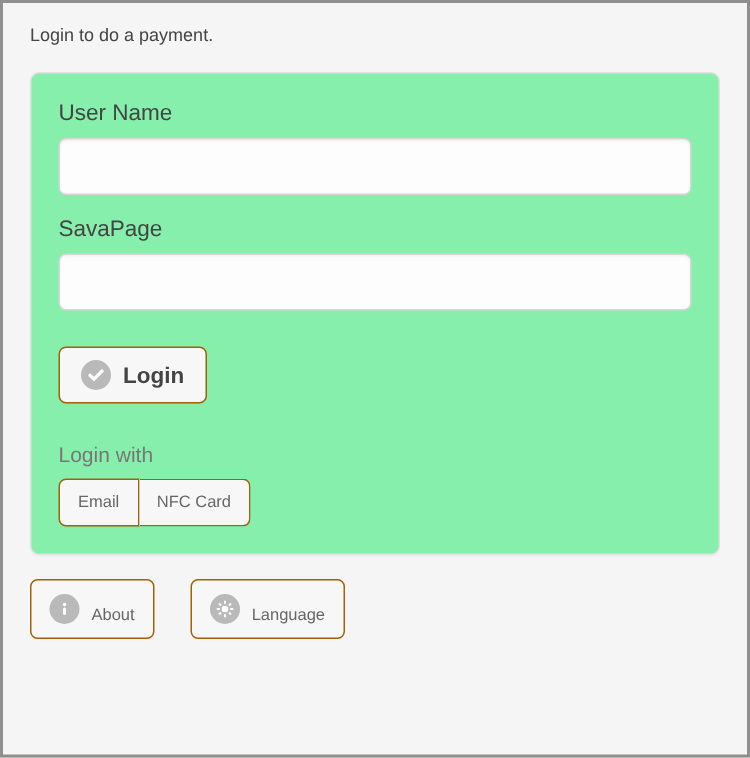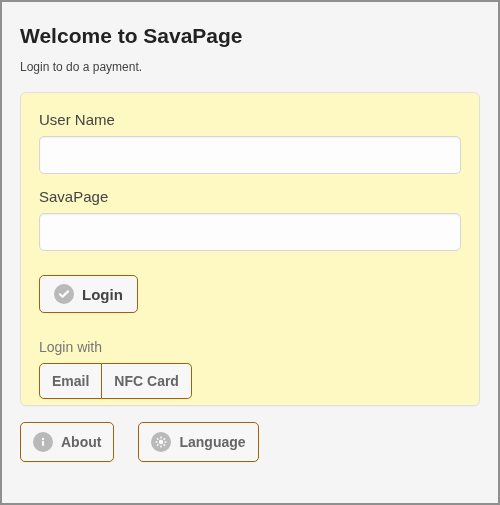--- a/index.html
+++ b/index.html
@@ -18,24 +18,24 @@
     font-weight: 700;
     margin: 8px 0 12px 0;
     color: #222;
   }
   .subtitle {
     font-size: 12px;
     color: #444;
     margin: 0 0 18px 0;
   }
   .card {
-    background: #fef9c3;
+    background: #86efac;
     border: 1px solid #e0e0e0;
     border-radius: 6px;
-    padding: 14px 18px 6px 18px;
+    padding: 14px 18px 18px 18px;
     box-shadow: 0 1px 1px rgba(0,0,0,0.03);
   }
   .field-label {
     font-size: 15px;
     color: #444;
     margin: 4px 0 8px 0;
   }
   .text-input {
     width: 100%;
     height: 38px;
@@ -54,42 +54,41 @@
     background: #f7f7f7;
     border: 1px solid #a16207;
     border-radius: 5px;
     padding: 8px 14px;
     font-size: 15px;
     font-weight: 700;
     color: #444;
     cursor: pointer;
     box-shadow: 0 1px 0 rgba(0,0,0,0.02);
   }
-  .btn.small { font-size: 14px; font-weight: 700; padding: 9px 12px; color:#666; }
+  .btn.small { font-size: 11px; font-weight: 400; padding: 9px 12px; color:#666;align-items:flex-end; }
   .btn-row-login { margin: 14px 0 26px 0; }
   .login-with-label { font-size: 14px; color: #777; margin-bottom: 8px; }
   .btn-group { display: inline-flex; }
   .btn-group .btn.small { border-radius: 0; margin: 0; }
   .btn-group .btn.small:first-child { border-top-left-radius: 5px; border-bottom-left-radius: 5px; }
   .btn-group .btn.small:last-child { border-top-right-radius: 5px; border-bottom-right-radius: 5px; border-left: none; }
   .footer-row { margin-top: 16px; display: flex; gap: 24px; }
   .icon-disc {
     width: 20px; height: 20px; border-radius: 50%;
     background: #b9b9b9;
     display: inline-flex; align-items: center; justify-content: center;
     flex: 0 0 20px;
   }
   .icon-disc svg { display:block; }
 </style>
 </head>
 <body>
 
 <div class="wrap">
 
-  <h1>Welcome to SavaPage</h1>
   <p class="subtitle">Login to do a payment.</p>
 
   <div class="card">
 
     <div class="field-label">User Name</div>
     <input class="text-input" type="text" value="" style="">
 
     <div class="field-label">SavaPage</div>
     <input class="text-input" type="password" value="" style="">
 

